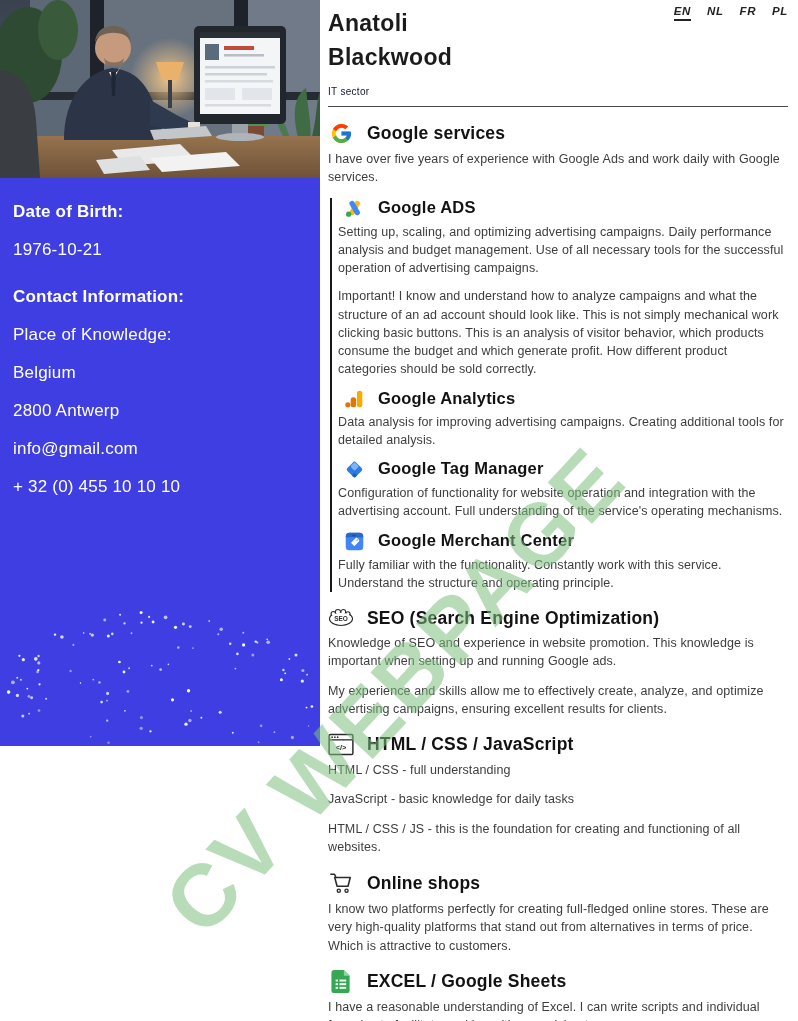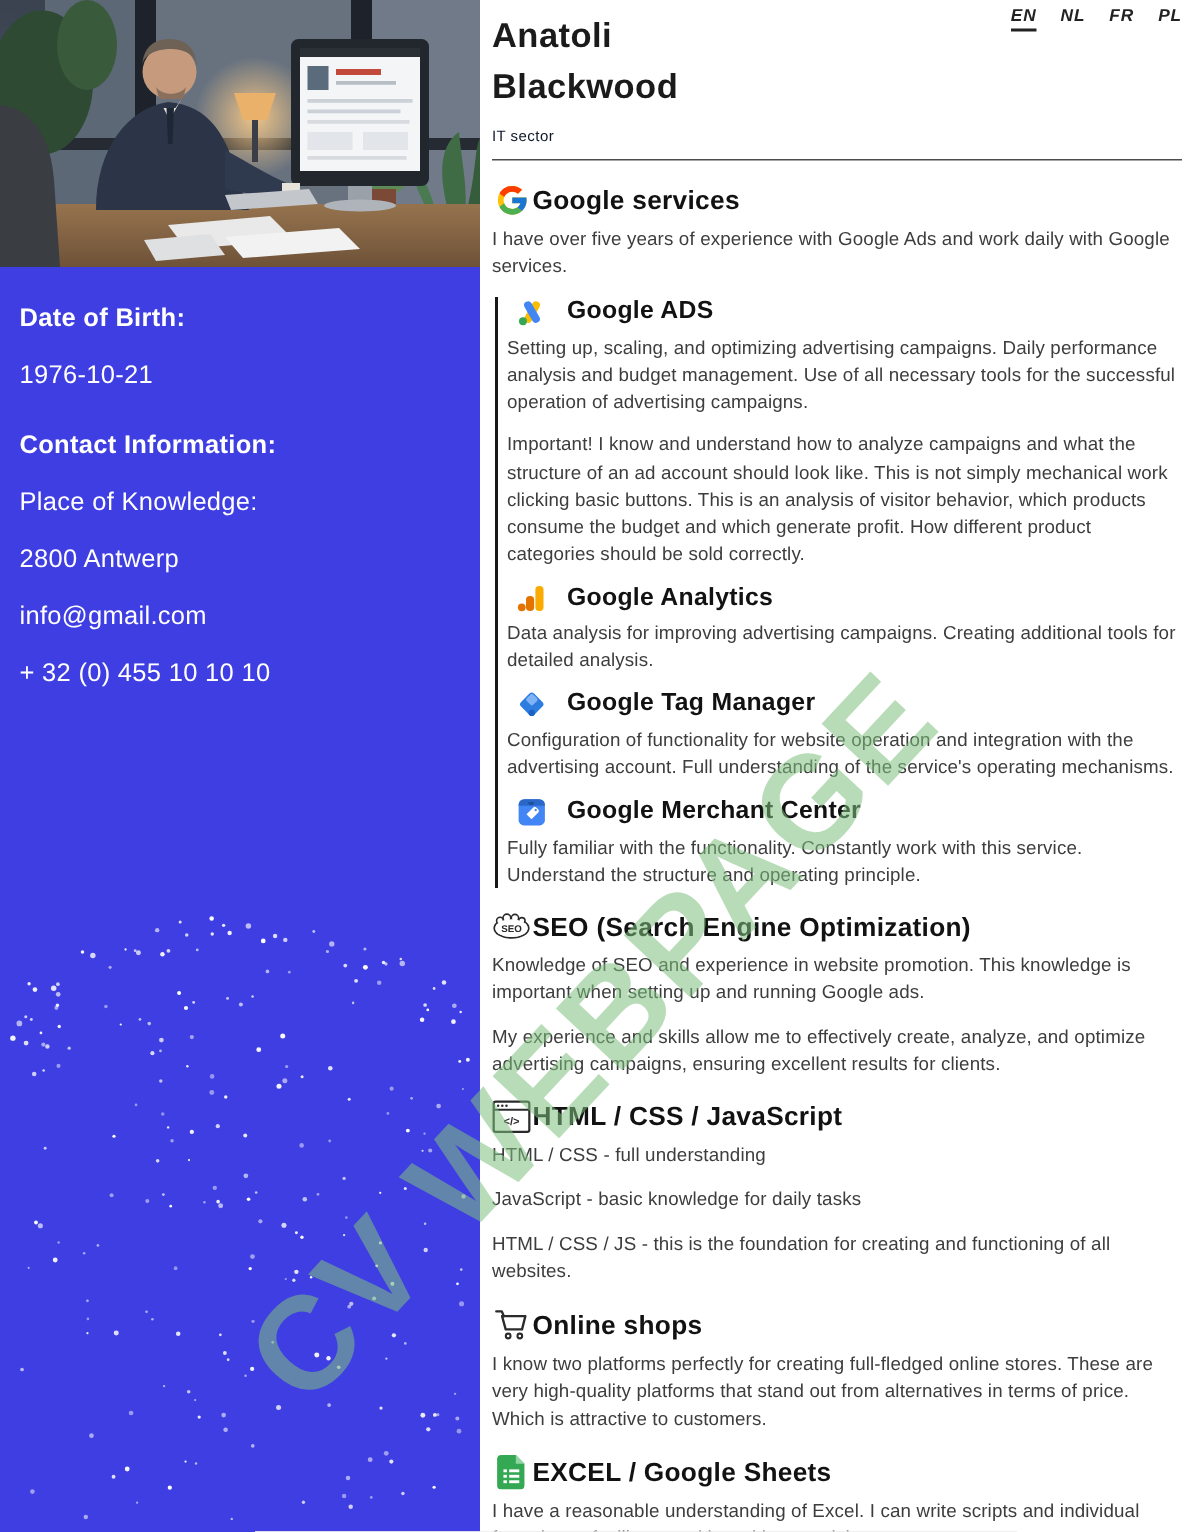--- a/index.html
+++ b/index.html
@@ -3,21 +3,21 @@
 <meta charset="utf-8">
 <style>
   * { margin:0; padding:0; box-sizing:border-box; }
   html,body { background:#e8e8e8; }
   .page {
     position:relative; width:798px; height:1021px; margin:0 auto;
     background:#ffffff; overflow:hidden;
     font-family:"Liberation Sans", sans-serif; color:#3f3f3f;
   }
   
-  .sidebar { position:absolute; left:0; top:0; width:320px; height:1021px; background:#3e3ee2; }
+  .sidebar { position:absolute; left:0; top:0; width:320px; height:746px; background:#3e3ee2; }
   .photo { display:block; width:320px; height:178px; }
   .sidebar-content { position:relative; padding:24px 13px 0 13px; color:#ffffff; z-index:2; }
   .sidebar-content h2 { font-size:17px; font-weight:700; letter-spacing:.2px; }
   .sidebar-content .val { font-size:17px; margin-top:18px; letter-spacing:.2px; }
   .sidebar-content h2.second { margin-top:27px; }
   .dots { position:absolute; left:0; top:460px; width:320px; height:561px; z-index:1; }
   
   .watermark {
     position:absolute; left:35px; top:640px; width:720px; text-align:center;
     transform:rotate(-47deg); font-size:88px; font-weight:700; letter-spacing:3px;
@@ -25,21 +25,21 @@
   }
   
   .main { position:absolute; left:328px; top:0; width:460px; }
   .langs { position:absolute; left:360px; top:5px; display:flex; gap:16px; }
   .langs { left:auto; right:10px;font-style:italic; }
   .lang { font-size:11.5px; font-weight:700; color:#222; letter-spacing:.6px; padding-bottom:2px; cursor:pointer; }
   .lang.active { border-bottom:2px solid #222; }
   h1 { font-size:23px; line-height:34px; font-weight:700; color:#1b1b1b; letter-spacing:.3px; padding-top:6px; }
   .subtitle { font-size:10px; color:#0f172a; margin-top:12px; letter-spacing:.3px; }
   .rule { border:none; border-top:1px solid #4d4d4d; margin-top:9px; }
-  .sec-head { display:flex; align-items:center; gap:1px; margin:15px 0 5px 0; }
+  .sec-head { display:flex; align-items:center; gap:13px; margin:15px 0 5px 0; }
   .sec-head .ic { width:26px; display:flex; justify-content:center; align-items:center; flex:none; }
   .sec-head .t { font-size:17.5px; font-weight:700; color:#121212; letter-spacing:.2px; }
   .sub-block { border-left:2px solid #17171c; padding-left:6px; margin:6px 0 10px 2px; }
   .sub-head { display:flex; gap:12px; margin:8px 0 4px 4px; }
   .sub-head .ic { width:24px; display:flex; justify-content:center; align-items:center; flex:none; }
   .sub-head .t { font-size:16.5px; font-weight:700; color:#121212; letter-spacing:.2px; }
   p.body { font-size:12.5px; line-height:1.46; color:#3d3d3d; margin:4px 0 11px 0; letter-spacing:.1px; }
   .sub-block p.body { margin:2px 0 10px 0; }
   svg text { font-family:"Liberation Sans", sans-serif; }
 </style>
@@ -119,20 +119,21 @@
       <rect x="188" y="122" width="12" height="9" fill="#e8e3da"></rect>
 
       <path d="M150 130 L206 126 L212 136 L154 140 Z" fill="#c3c7cc"></path>
     </svg>
 
     <div class="sidebar-content">
       <h2>Date of Birth:</h2>
       <div class="val">1976-10-21</div>
       <h2 class="second">Contact Information:</h2>
       <div class="val">Place of Knowledge:</div>
+      <div class="val">Belgium</div>
       <div class="val">2800 Antwerp</div>
       <div class="val">info@gmail.com</div>
       <div class="val">+ 32 (0) 455 10 10 10</div>
     </div>
 
     <svg class="dots" id="dots" viewBox="0 0 320 561">
         <circle cx="283.8" cy="373.3" r="1.47" fill="#ffffff" opacity="0.76"></circle>
         <circle cx="189.3" cy="356.8" r="1.69" fill="#ffffff" opacity="0.78"></circle>
         <circle cx="281.7" cy="307.2" r="0.72" fill="#ffffff" opacity="0.77"></circle>
         <circle cx="58.3" cy="407.2" r="0.91" fill="#ffffff" opacity="0.56"></circle>

